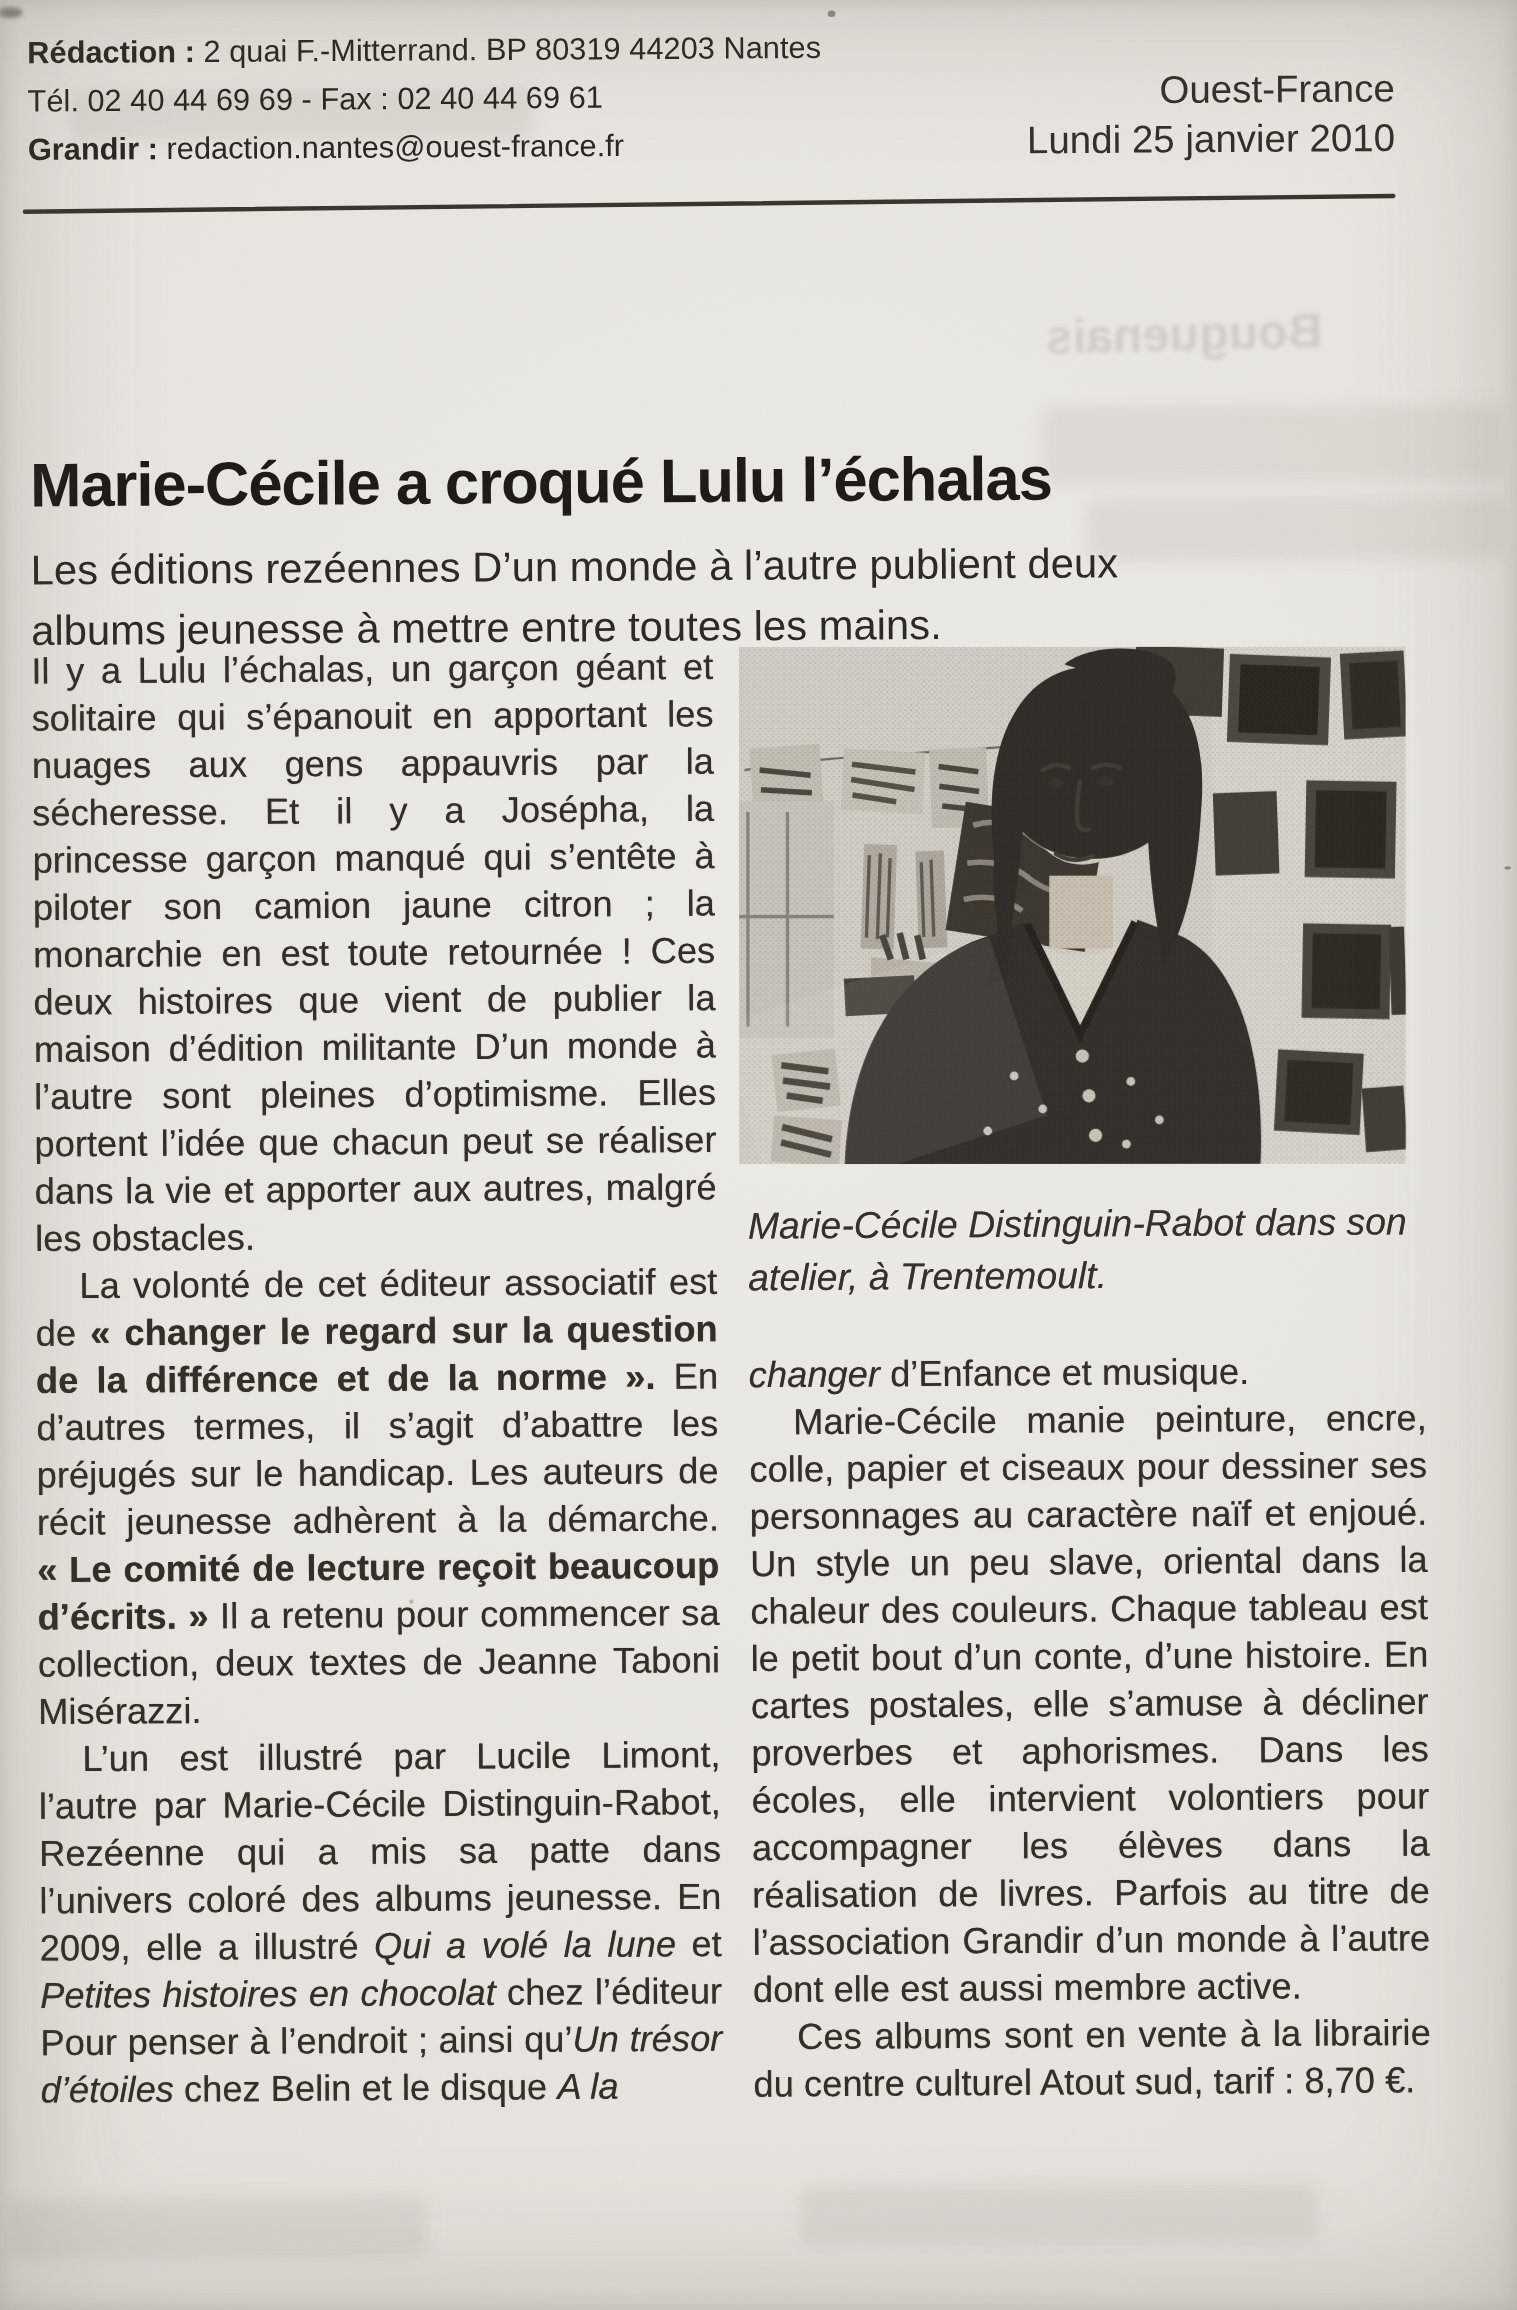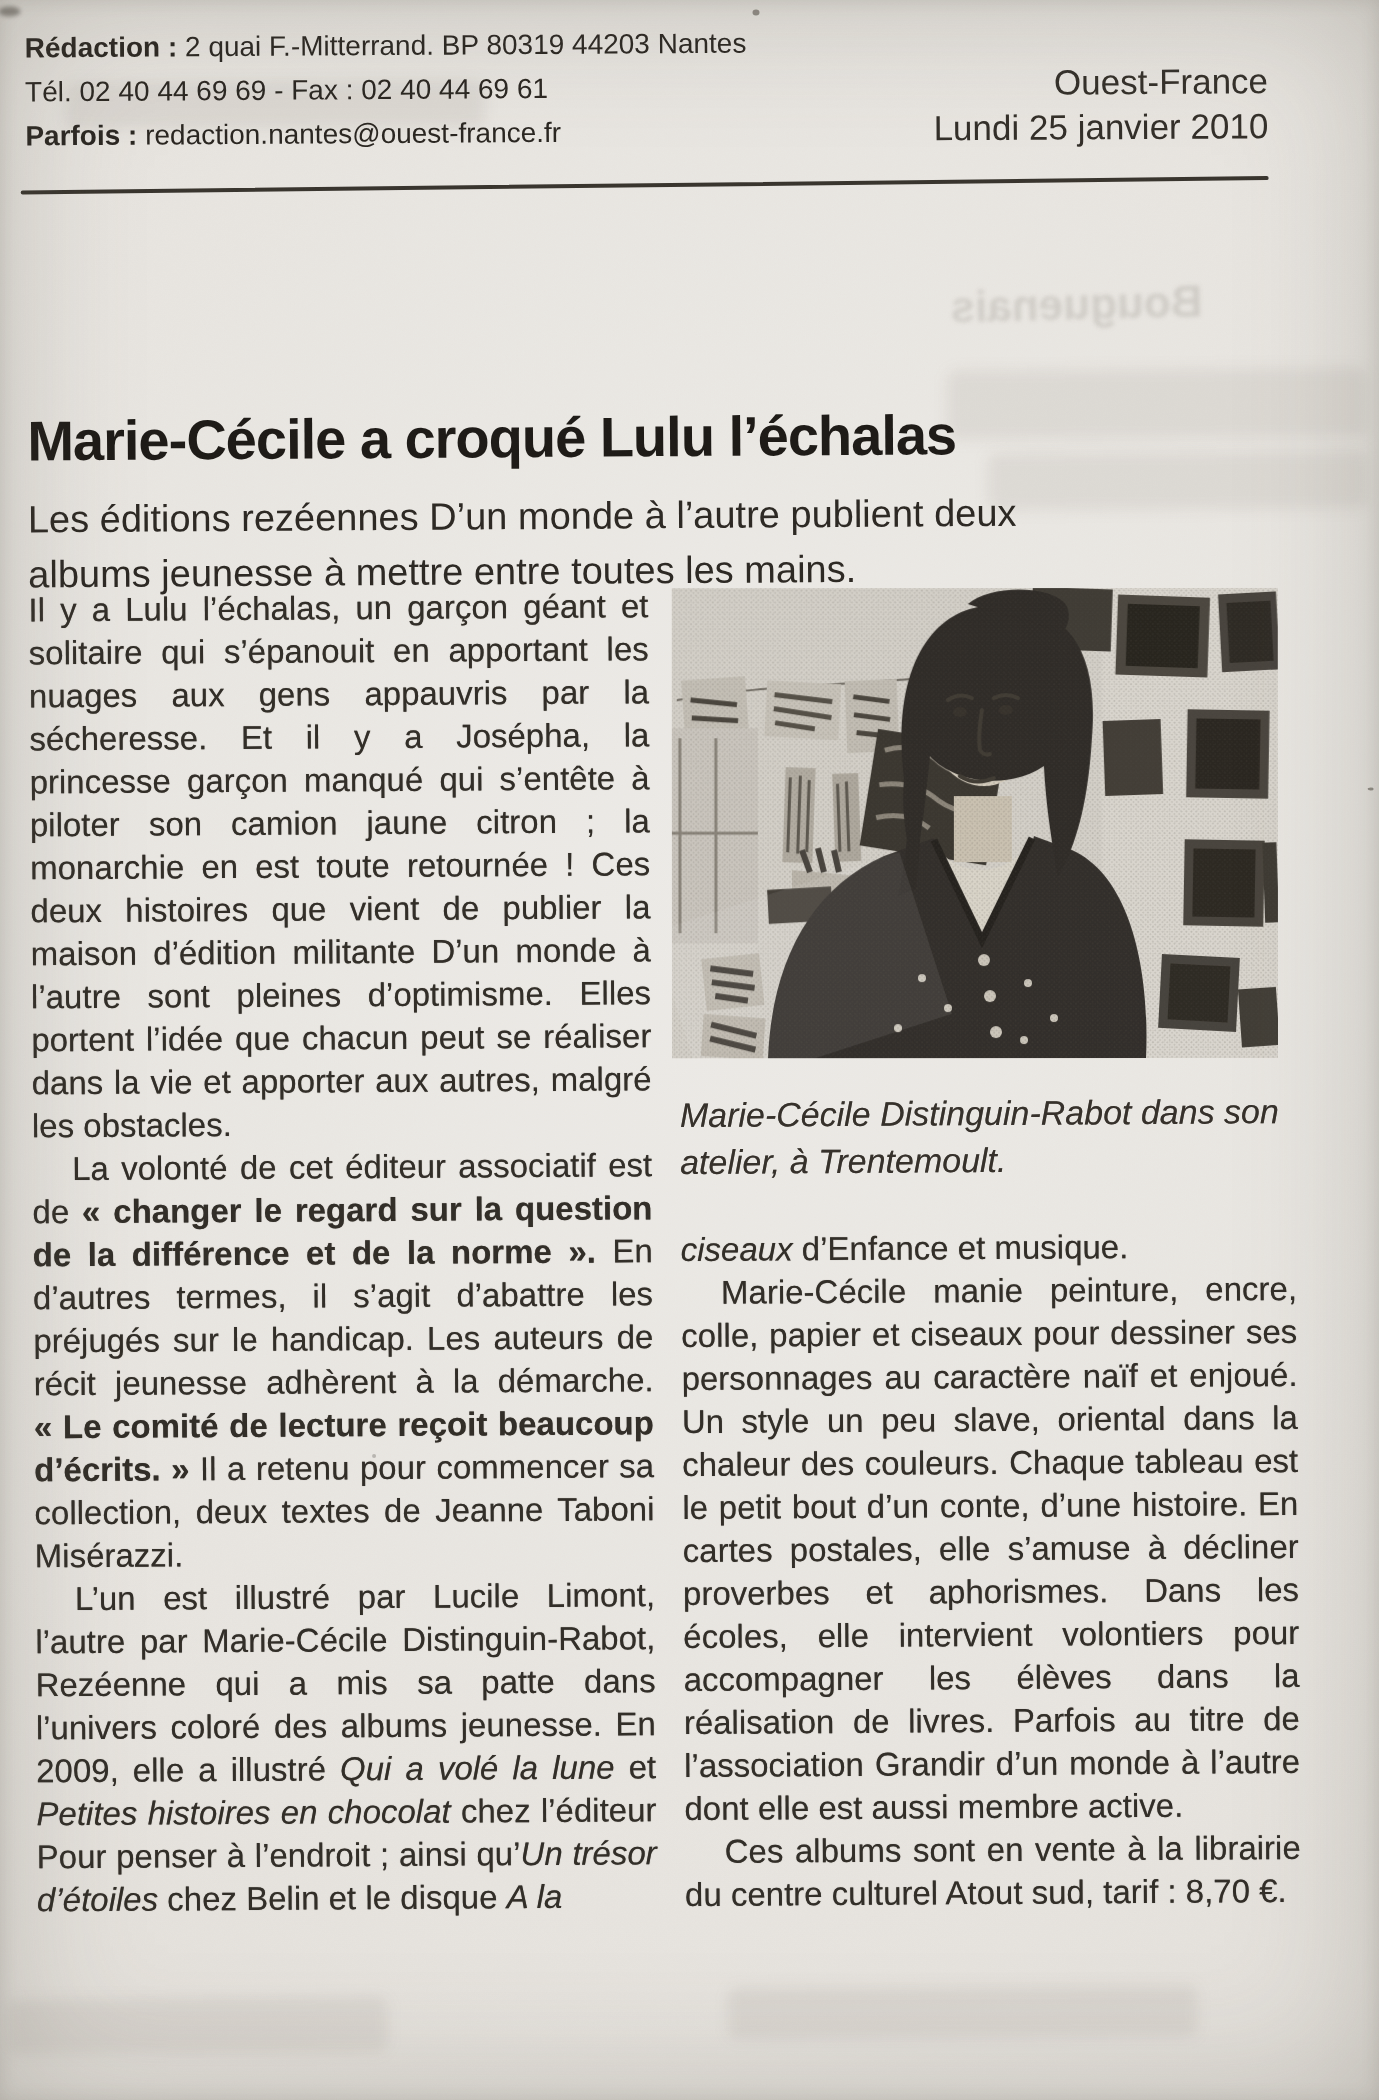--- a/index.html
+++ b/index.html
@@ -63,21 +63,21 @@
     <div class="ghost" style="left:880px;top:282px;width:400px;font-size:44px;text-align:center;">Bouguenais</div>
     <div class="gblob" style="left:950px;top:372px;width:420px;height:70px;"></div>
     <div class="gblob" style="left:990px;top:455px;width:380px;height:58px;"></div>
     <div class="gblob" style="left:70px;top:78px;width:420px;height:48px;"></div>
     <div class="gblob" style="left:720px;top:1988px;width:470px;height:52px;"></div>
     <div class="gblob" style="left:0px;top:1995px;width:380px;height:55px;"></div>
 
     <div class="hdr-left">
       <div><span class="b">Rédaction :</span><span> 2 quai F.-Mitterrand. BP 80319 44203 Nantes</span></div>
       <div>Tél. 02 40 44 69 69 - Fax : 02 40 44 69 61</div>
-      <div><span class="b">Parfois :</span><span> redaction.nantes@ouest-france.fr</span></div>
+      <div><span class="b">Grandir :</span><span> redaction.nantes@ouest-france.fr</span></div>
     </div>
     <div class="hdr-right">
       <div>Ouest-France</div>
       <div>Lundi 25 janvier 2010</div>
     </div>
     <div class="rule"></div>
 
     <h1 class="title">Marie-Cécile a croqué Lulu l’échalas</h1>
     <p class="subtitle">Les éditions rezéennes D’un monde à l’autre publient deux albums jeunesse à mettre entre toutes les mains.</p>
 
@@ -229,21 +229,21 @@
         <rect x="0" y="0" width="606" height="470" fill="url(#ht)" opacity="0.20"></rect>
         <rect x="0" y="0" width="606" height="470" fill="url(#ht2)" opacity="0.10"></rect>
 
         <rect x="0" y="300" width="260" height="170" fill="#ffffff" opacity="0.08" transform="rotate(-18 130 385)"></rect>
         <rect x="0.5" y="0.5" width="605" height="469" fill="none" stroke="#8d8press77e" stroke-opacity="0.35" stroke-width="1"></rect>
       </svg>
     </figure>
     <figcaption class="caption">Marie-Cécile Distinguin-Rabot dans son atelier, à Trentemoult.</figcaption>
 
     <div class="col" id="col2">
-        <p class="para"><span class="i">ciseaux</span><span> d’Enfance et musique.</span></p>
+        <p class="para"><span class="i">changer</span><span> d’Enfance et musique.</span></p>
         <p class="para ind"><span>Marie-Cécile manie peinture, encre, colle, papier et ciseaux pour dessiner ses personnages au caractère naïf et enjoué. Un style un peu slave, oriental dans la chaleur des couleurs. Chaque tableau est le petit bout d’un conte, d’une histoire. En cartes postales, elle s’amuse à décliner proverbes et aphorismes. Dans les écoles, elle intervient volontiers pour accompagner les élèves dans la réalisation de livres. Parfois au titre de l’association Grandir d’un monde à l’autre dont elle est aussi membre active.</span></p>
         <p class="para ind"><span>Ces albums sont en vente à la librairie du centre culturel Atout sud, tarif&nbsp;: 8,70 €.</span></p>
       </div>
 
     <div class="speck" style="left:758px;top:10px;width:7px;height:6px;"></div>
     <div class="speck" style="left:4px;top:2px;width:22px;height:10px;filter:blur(2px);"></div>
     <div class="speck" style="left:1368px;top:792px;width:6px;height:3px;"></div>
     <div class="speck" style="left:368px;top:1452px;width:4px;height:4px;opacity:.3;"></div>
   </div>
 

